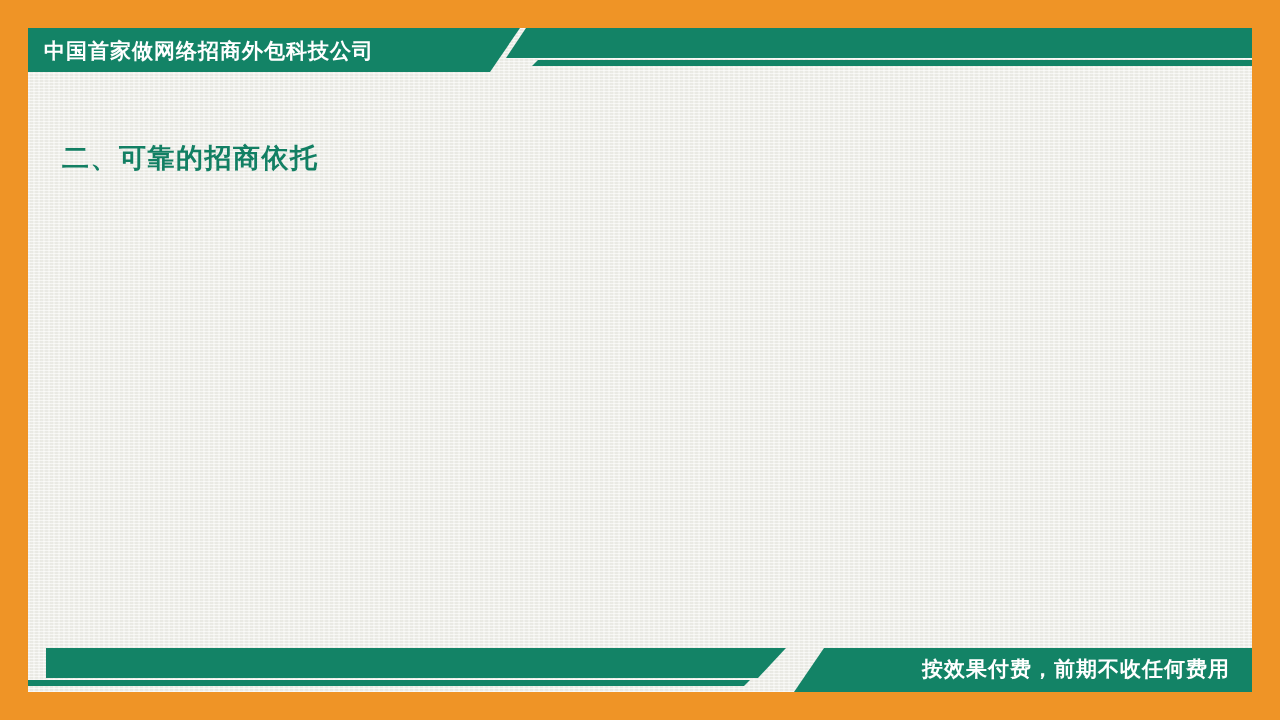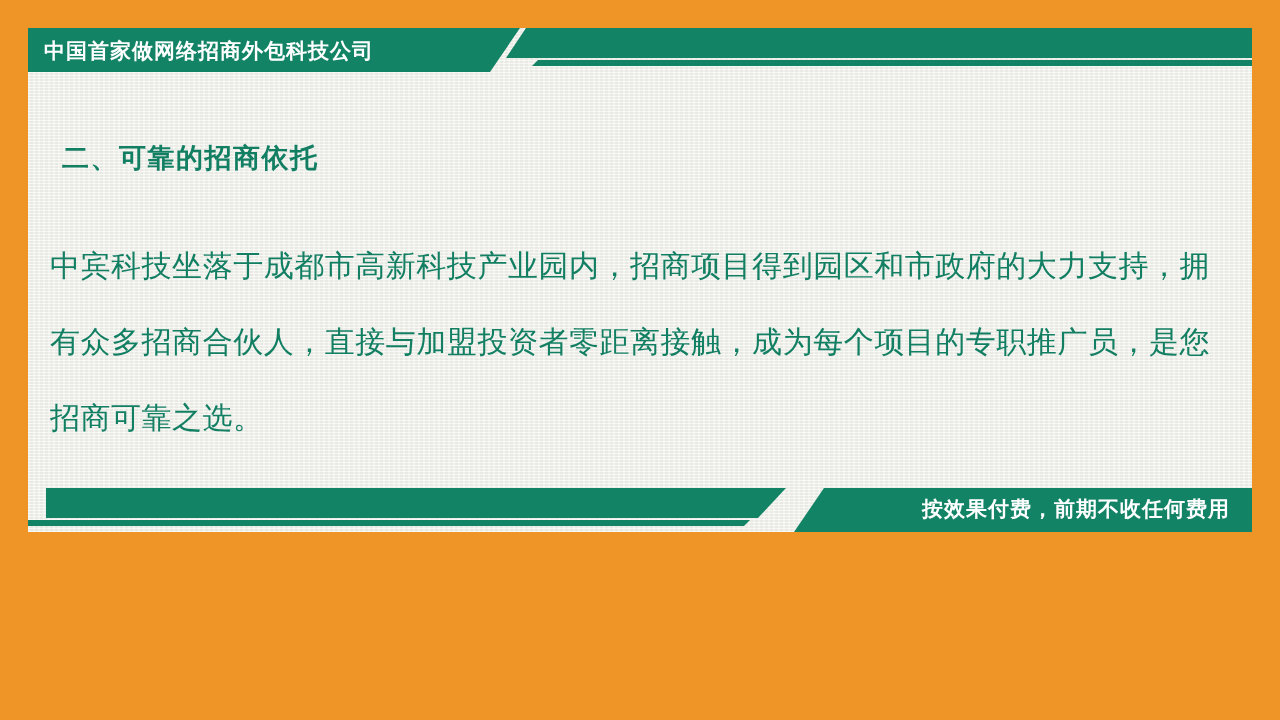--- a/index.html
+++ b/index.html
@@ -18,21 +18,21 @@
     width: 1280px;
     height: 720px;
     background: #EF9426;
   }
   
   .canvas {
     position: absolute;
     left: 28px;
     top: 28px;
     width: 1224px;
-    height: 504px;
+    height: 664px;
     background: #EFEFE9;
     background-image:
       repeating-linear-gradient(0deg, rgba(255,255,255,0.55) 0px, rgba(255,255,255,0.55) 1px, rgba(0,0,0,0.012) 1px, rgba(0,0,0,0.012) 3px),
       repeating-linear-gradient(90deg, rgba(255,255,255,0.30) 0px, rgba(255,255,255,0.30) 2px, rgba(0,0,0,0.010) 2px, rgba(0,0,0,0.010) 5px);
     overflow: hidden;
   }
 
   
   .header-band {
     position: absolute;
@@ -157,21 +157,20 @@
 
     <div class="header-band">
       <div class="header-green"></div>
       <div class="header-green-2"></div>
       <div class="header-green-3"></div>
       <div class="header-title">中国首家做网络招商外包科技公司</div>
     </div>
 
     <div class="section-title">二、可靠的招商依托</div>
 
-    <div class="body-text">中宾科技坐落于成都市高新科技产业园内，招商项目得到园区和市政府的大力支持，拥有众多招商合伙人，直接与加盟投资者零距离接触，成为每个项目的专职推广员，是您招商可靠之选。</div>
 
     <div class="footer-band">
       <div class="footer-green-thin"></div>
       <div class="footer-green-mid"></div>
       <div class="footer-green-right"></div>
       <div class="footer-text">按效果付费，前期不收任何费用</div>
     </div>
 
   </div>
 </div>

